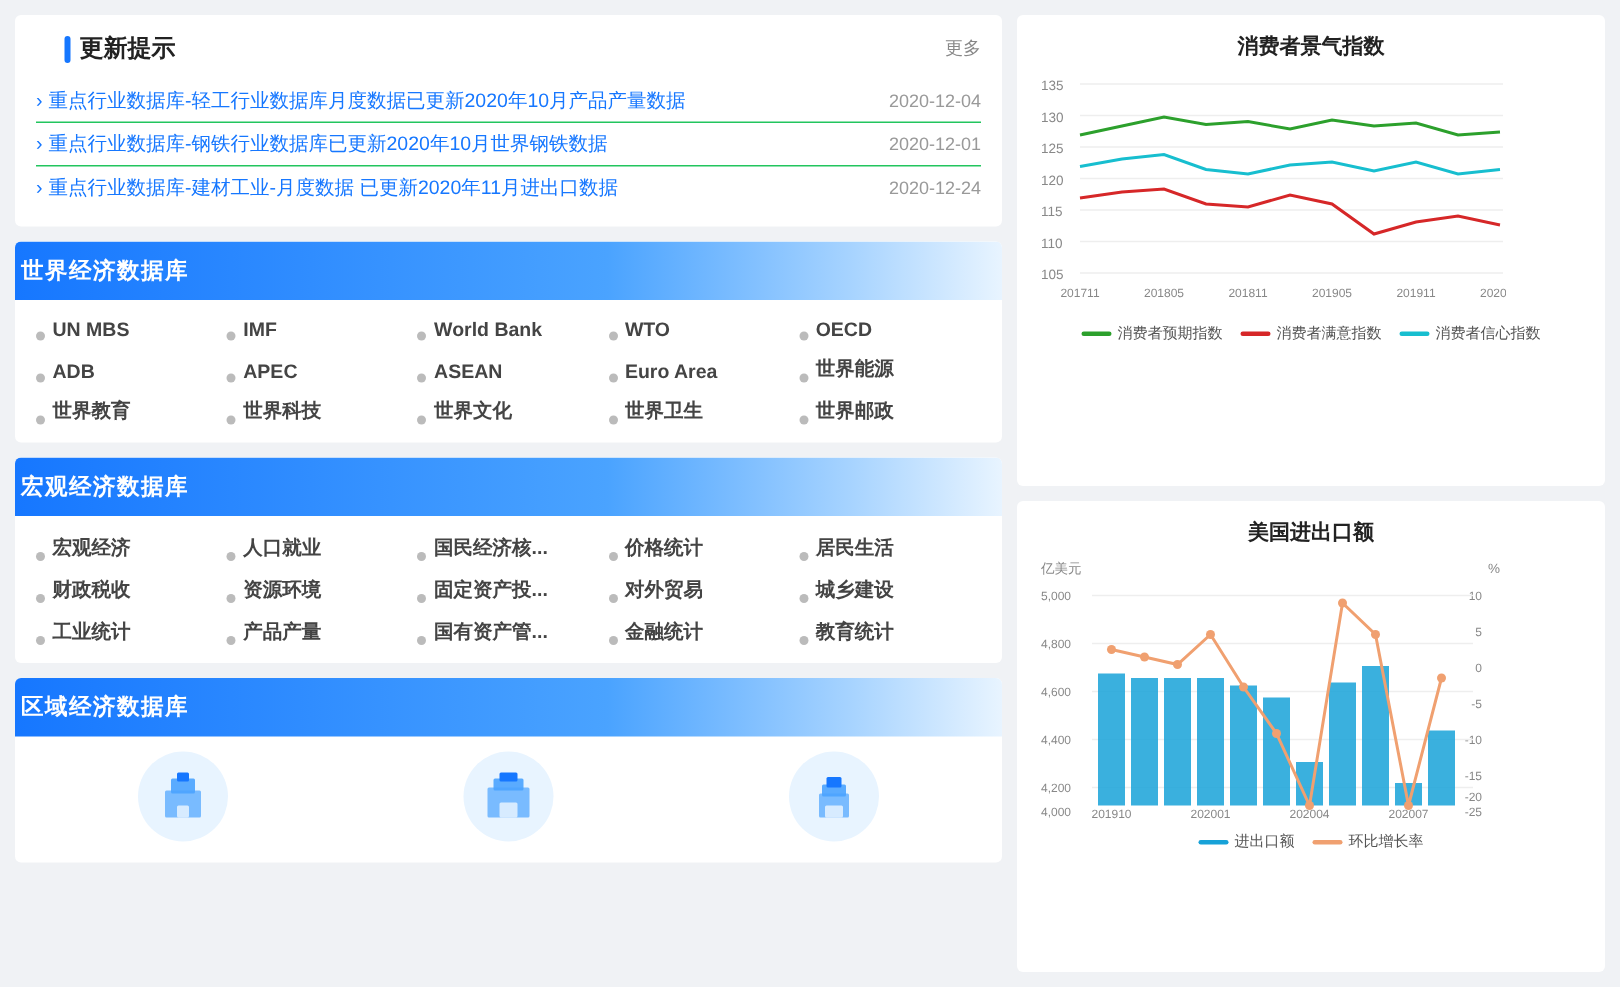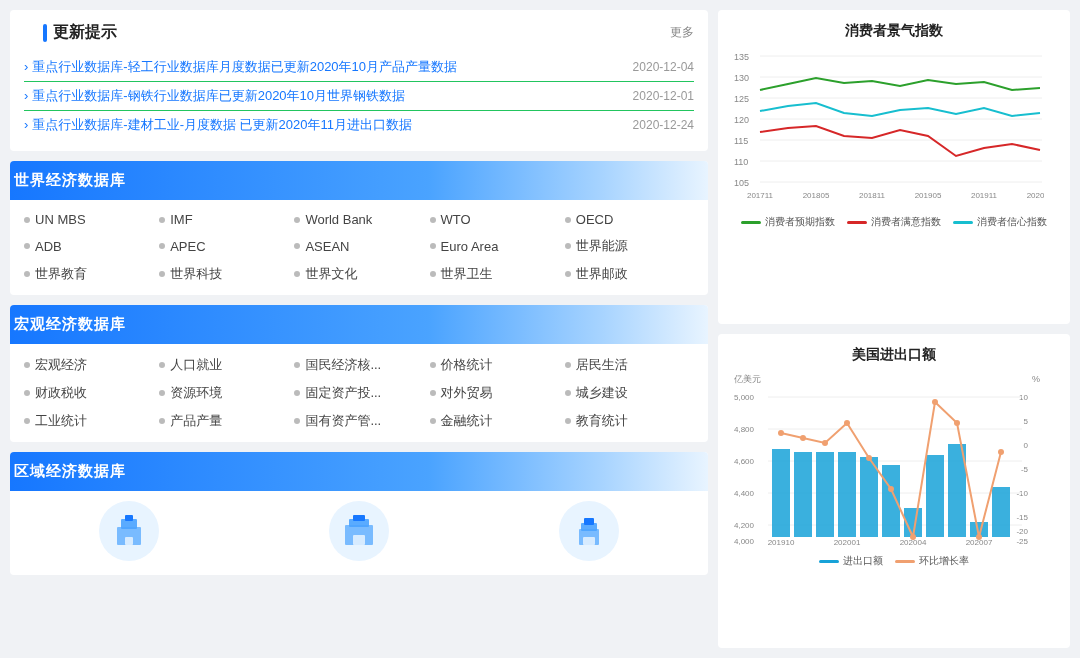--- a/index.html
+++ b/index.html
@@ -18,21 +18,21 @@
       background: #f0f2f5;
     }
     .left-panel {
       flex: 1;
       display: flex;
       flex-direction: column;
       gap: 10px;
       min-width: 0;
     }
     .right-panel {
-      width: 352px;
+      width: 392px;
       display: flex;
       flex-direction: column;
       gap: 10px;
       flex-shrink: 0;
     }
 
     
     .update-section {
       background: #fff;
       border-radius: 4px;
@@ -121,25 +121,26 @@
       padding: 12px 14px;
     }
     .db-grid {
       display: grid;
       grid-template-columns: repeat(5, 1fr);
       row-gap: 10px;
       column-gap: 6px;
     }
     .db-item {
       display: flex;
-      align-items: center;
+      align-items: flex-end;
       gap: 5px;
       color: #444;
       font-size: 13px;
       cursor: pointer;
+      font-weight: bold;
     }
     .db-dot {
       width: 6px;
       height: 6px;
       border-radius: 50%;
       background: #bbb;
       flex-shrink: 0;
     }
 
     

